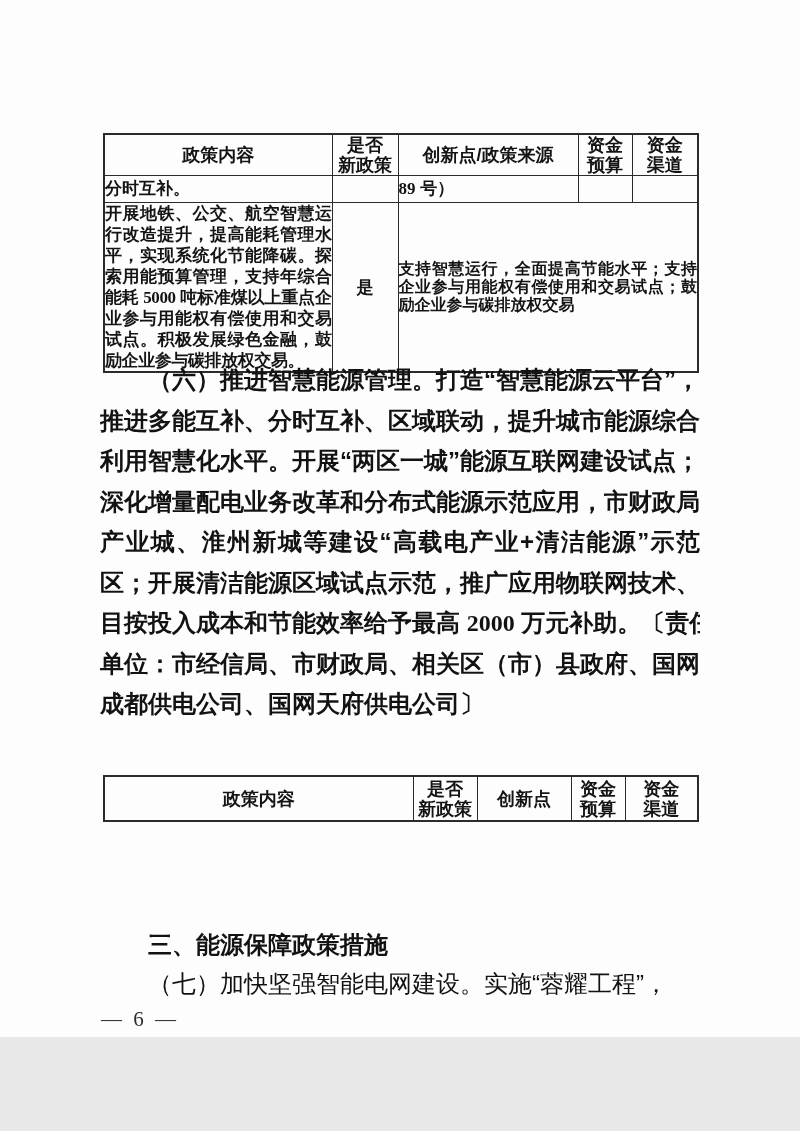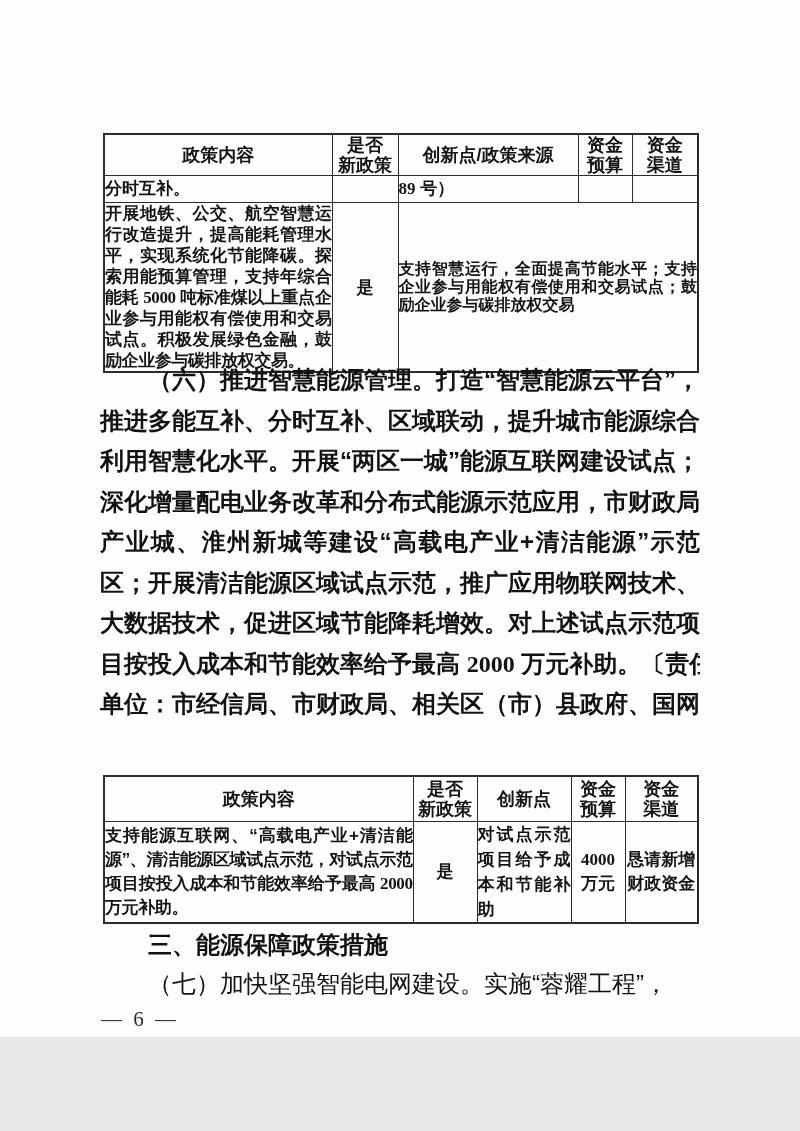--- a/index.html
+++ b/index.html
@@ -143,23 +143,23 @@
   </tbody>
     </table>
 
   <div class="para6">
     <div class="bline indent">（六）推进智慧能源管理。打造“智慧能源云平台”，</div>
     <div class="bline">推进多能互补、分时互补、区域联动，提升城市能源综合</div>
     <div class="bline">利用智慧化水平。开展“两区一城”能源互联网建设试点；</div>
     <div class="bline">深化增量配电业务改革和分布式能源示范应用，市财政局</div>
     <div class="bline">产业城、淮州新城等建设“高载电产业+清洁能源”示范</div>
     <div class="bline">区；开展清洁能源区域试点示范，推广应用物联网技术、</div>
-    <div class="bline">大数据技术，促进区域节能降耗增效。对上述试点示范项</div>
     <div class="bline">目按投入成本和节能效率给予最高 <span class="num">2000</span> 万元补助。〔责任</div>
     <div class="bline">单位：市经信局、市财政局、相关区（市）县政府、国网</div>
+    <div class="bline last">成都供电公司、国网天府供电公司〕</div>
   </div>
 
   <table class="policy" id="table2">
     <colgroup>
       <col style="width:309px">
         <col style="width:64px">
         <col style="width:94px">
       <col style="width:54px">
         <col style="width:73px">
     </colgroup>
@@ -167,27 +167,20 @@
         <tr class="hdr">
       <th>政策内容</th>
       <th>是否
 新政策</th>
       <th>创新点</th>
       <th>资金
 预算</th>
       <th>资金
 渠道</th>
     </tr>
-    <tr class="r1">
-      <td class="cell-policy">支持能源互联网、“高载电产业+清洁能源”、清洁能源区域试点示范，对试点示范项目按投入成本和节能效率给予最高 <span class="num">2000</span> 万元补助。</td>
-      <td class="cell-center">是</td>
-      <td class="cell-innov-narrow">对试点示范项目给予成本和节能补助</td>
-      <td class="cell-budget"><span class="num">4000</span> 万元</td>
-      <td class="cell-channel">恳请新增财政资金</td>
-    </tr>
   </tbody>
     </table>
 
   <div class="sec-heading">三、能源保障政策措施</div>
   <div class="para7-line">（七）加快坚强智能电网建设。实施“蓉耀工程”，</div>
 
   <div class="pageno">— <span class="num">6</span> —</div>
 
 </div>
 

